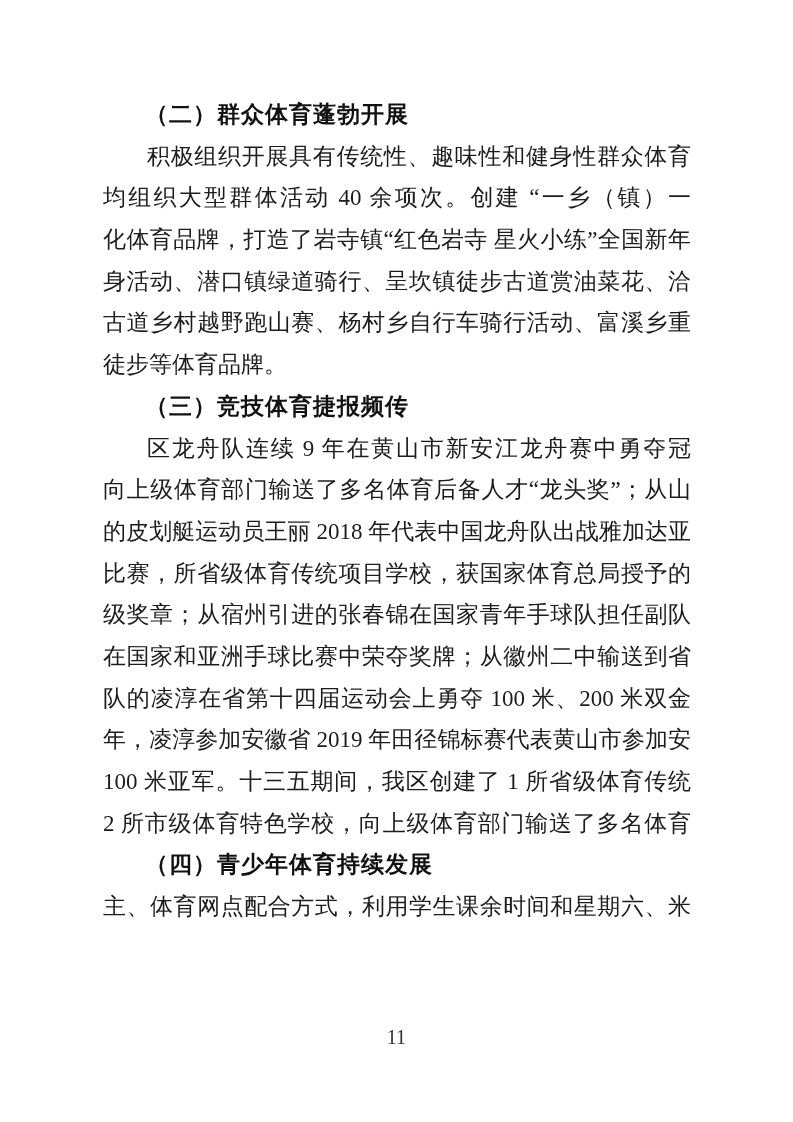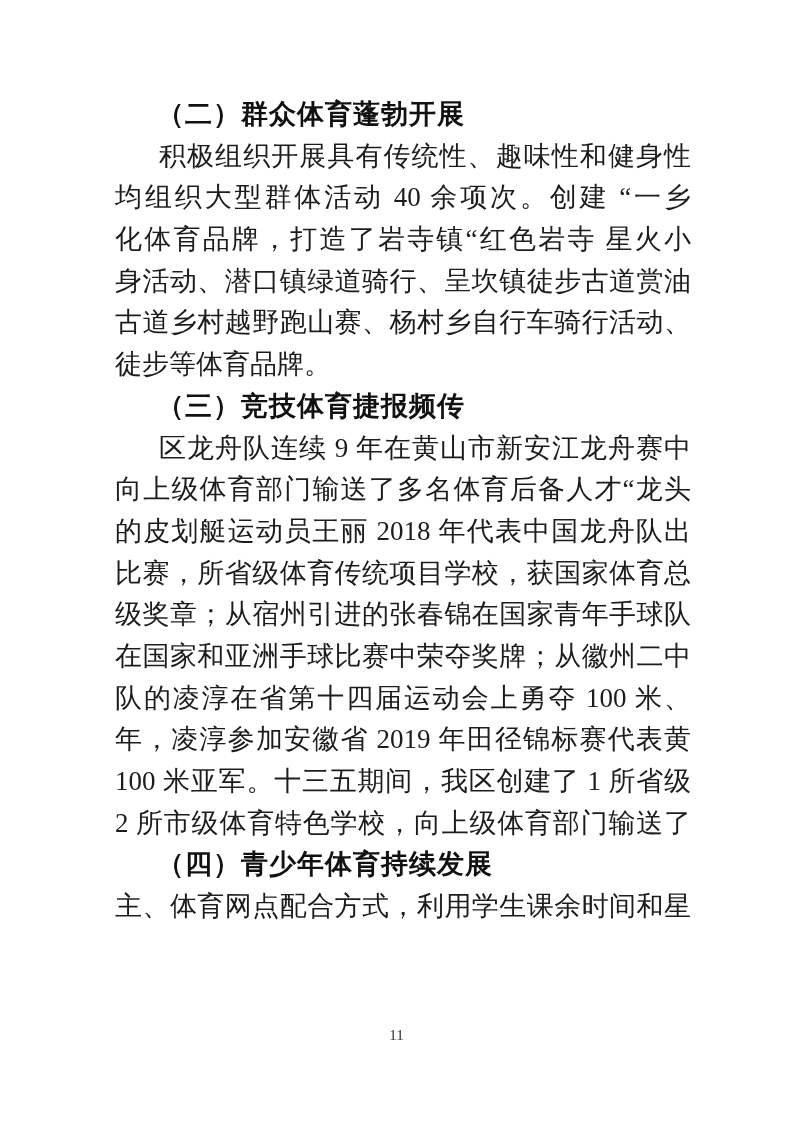--- a/index.html
+++ b/index.html
@@ -17,27 +17,26 @@
   }
   .content {
     position: absolute;
     left: 103px;
     top: 94px;
     width: 588px;
   }
   .line {
     height: 41.7px;
     line-height: 41.7px;
-    font-size: 27px;
+    font-size: 23px;
     color: #1c1c1c;
     text-align: justify;
     text-align-last: justify;
     overflow: hidden;
     white-space: normal;
-    margin-left: 12px;
   }
   .line.first {
     text-indent: 44px;
   }
   .line.lastline {
     text-align: center;
     text-align-last: left;
   }
   .line.heading {
     font-weight: 700;
@@ -48,21 +47,21 @@
     letter-spacing: 1px;
   }
   .footer {
     position: absolute;
     left: 0;
     top: 1026px;
     width: 100%;
     text-align: center;
   }
   .page-number {
-    font-size: 15px;
+    font-size: 20px;
     color: #333333;
     font-family: "Liberation Serif", "DejaVu Serif", serif;
   }
 </style>
 </head>
 <body>
 
 <div class="page">
   <div class="content">
       <div class="line heading">（二）群众体育蓬勃开展</div>

